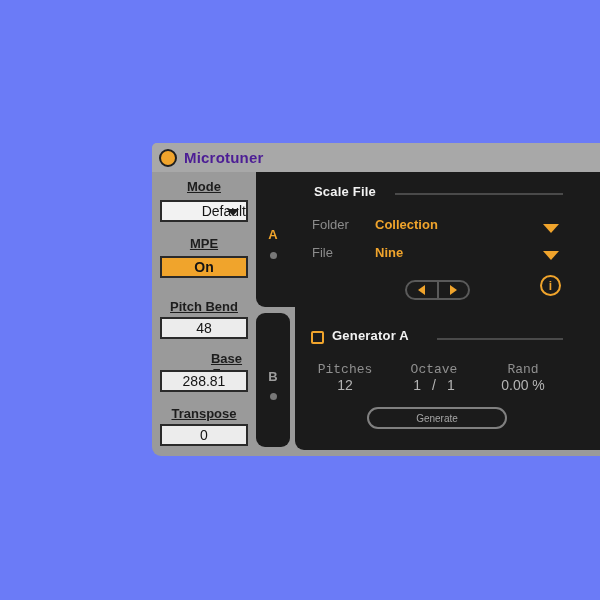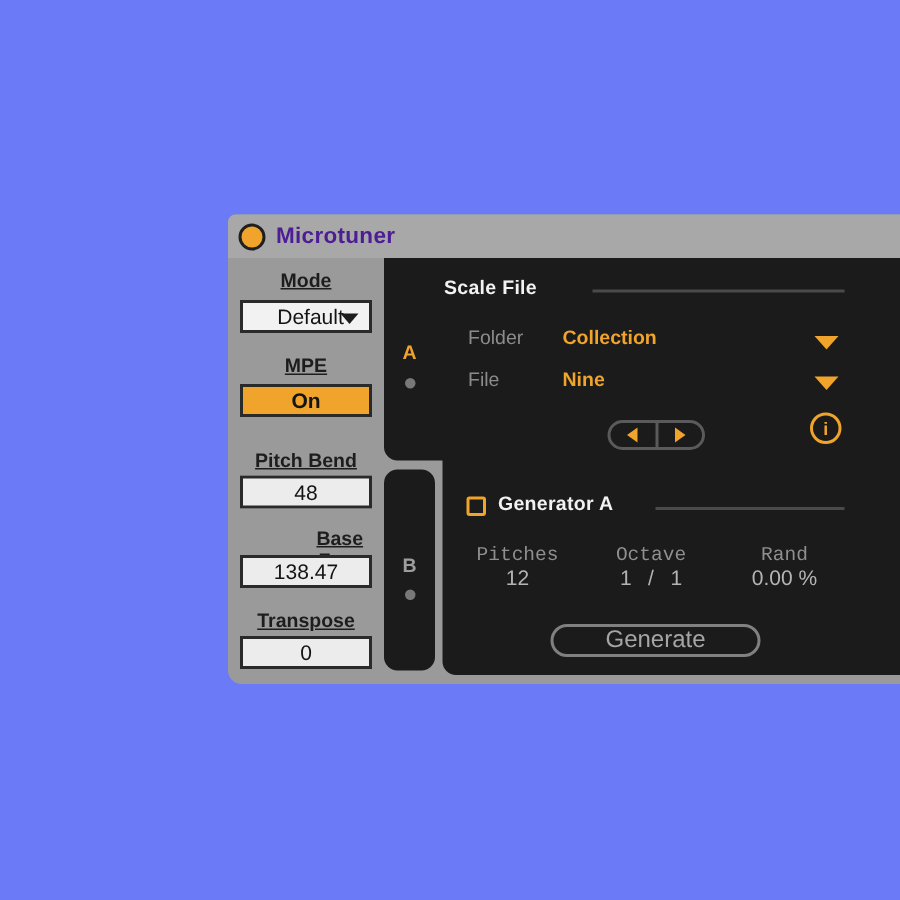--- a/index.html
+++ b/index.html
@@ -32,21 +32,21 @@
   .lp-label {
     position:absolute; left:0; width:104px; text-align:center;
     font-size:13px; font-weight:bold; color:#1d1d1d;text-decoration:underline;
   }
   .lp-field {
     position:absolute; left:8px; width:88px; height:22px;
     background:#ececec; border:2px solid #2a2a2a;
     display:flex; align-items:center; justify-content:center;
     font-size:14px; color:#141414; font-weight:500;
   }
-  .lp-select { justify-content:center; padding-left:6px; background:#f2f2f2; }
+  .lp-select { justify-content:flex-end; padding-left:6px; background:#f2f2f2; }
   .lp-select .sel-caret {
     position:absolute; right:7px; top:7px; width:0; height:0;
     border-left:6px solid transparent; border-right:6px solid transparent;
     border-top:7px solid #1d1d1d;
   }
   .lp-on { background:#f0a42c; font-weight:bold; }
   
   .tab-a {
     position:absolute; left:104px; top:29px; width:45px; height:135px;
     background:#1b1b1b; border-radius:0 0 0 9px;
@@ -113,24 +113,24 @@
   }
   .gen-header { left:37px; top:156px; }
   .param-col { position:absolute; width:84px; text-align:center; }
   .param-label { font-size:13px; color:#8f8f8f;font-family:Liberation Mono, monospace; }
   .param-value { font-size:14px; color:#b4b4b4; }
   .col-pitches { left:8px; top:190px; }
   .col-octave { left:97px; top:190px; }
   .col-rand { left:186px; top:190px; }
   .octave-vals { display:flex; justify-content:center; gap:11px; }
   .generate-btn {
-    position:absolute; left:72px; top:244px; width:140px; height:22px;
+    position:absolute; left:72px; top:235px; width:140px; height:22px;
     border:2px solid #808080; border-radius:11px; background:transparent;
     display:flex; align-items:center; justify-content:center;
-    font-size:16px; color:#a5a5a5; font-family:"Liberation Sans", sans-serif;
+    font-size:10px; color:#a5a5a5; font-family:"Liberation Sans", sans-serif;
   }
 </style>
 </head>
 <body>
 
 <div id="screen">
   <div class="device">
 
     <div class="titlebar">
       <div class="power-led"></div>
@@ -148,40 +148,40 @@
       <span>On</span>
     </div>
 
     <div class="lp-label" style="top:156px;">Pitch Bend</div>
     <div class="lp-field" style="top:174px;">
       <span>48</span>
     </div>
 
     <div class="lp-label" style="top:208px;padding-left:45px;">Base Freq</div>
     <div class="lp-field" style="top:227px;">
-      <span>138.47</span>
+      <span>288.81</span>
     </div>
 
     <div class="lp-label" style="top:263px;">Transpose</div>
     <div class="lp-field" style="top:281px;">
       <span>0</span>
     </div>
 
     <div class="tab-a">
       <div class="tab-letter">A</div>
       <div class="tab-dot"></div>
     </div>
     <div class="tab-b">
       <div class="tab-letter">B</div>
       <div class="tab-dot"></div>
     </div>
 
     <div class="main-panel">
 
-      <div class="sec-header" style="left:1px; top:12px;">Scale File</div>
+      <div class="sec-header" style="left:19px; top:12px;">Scale File</div>
       <div class="sec-line" style="left:100px; top:21px;"></div>
 
       <div class="row-label" style="top:45px;">Folder</div>
       <div class="row-value" style="top:45px;">Collection</div>
       <div class="dd-caret" style="top:52px;"></div>
 
       <div class="row-label" style="top:73px;">File</div>
       <div class="row-value" style="top:73px;">Nine</div>
       <div class="dd-caret" style="top:79px;"></div>
 

